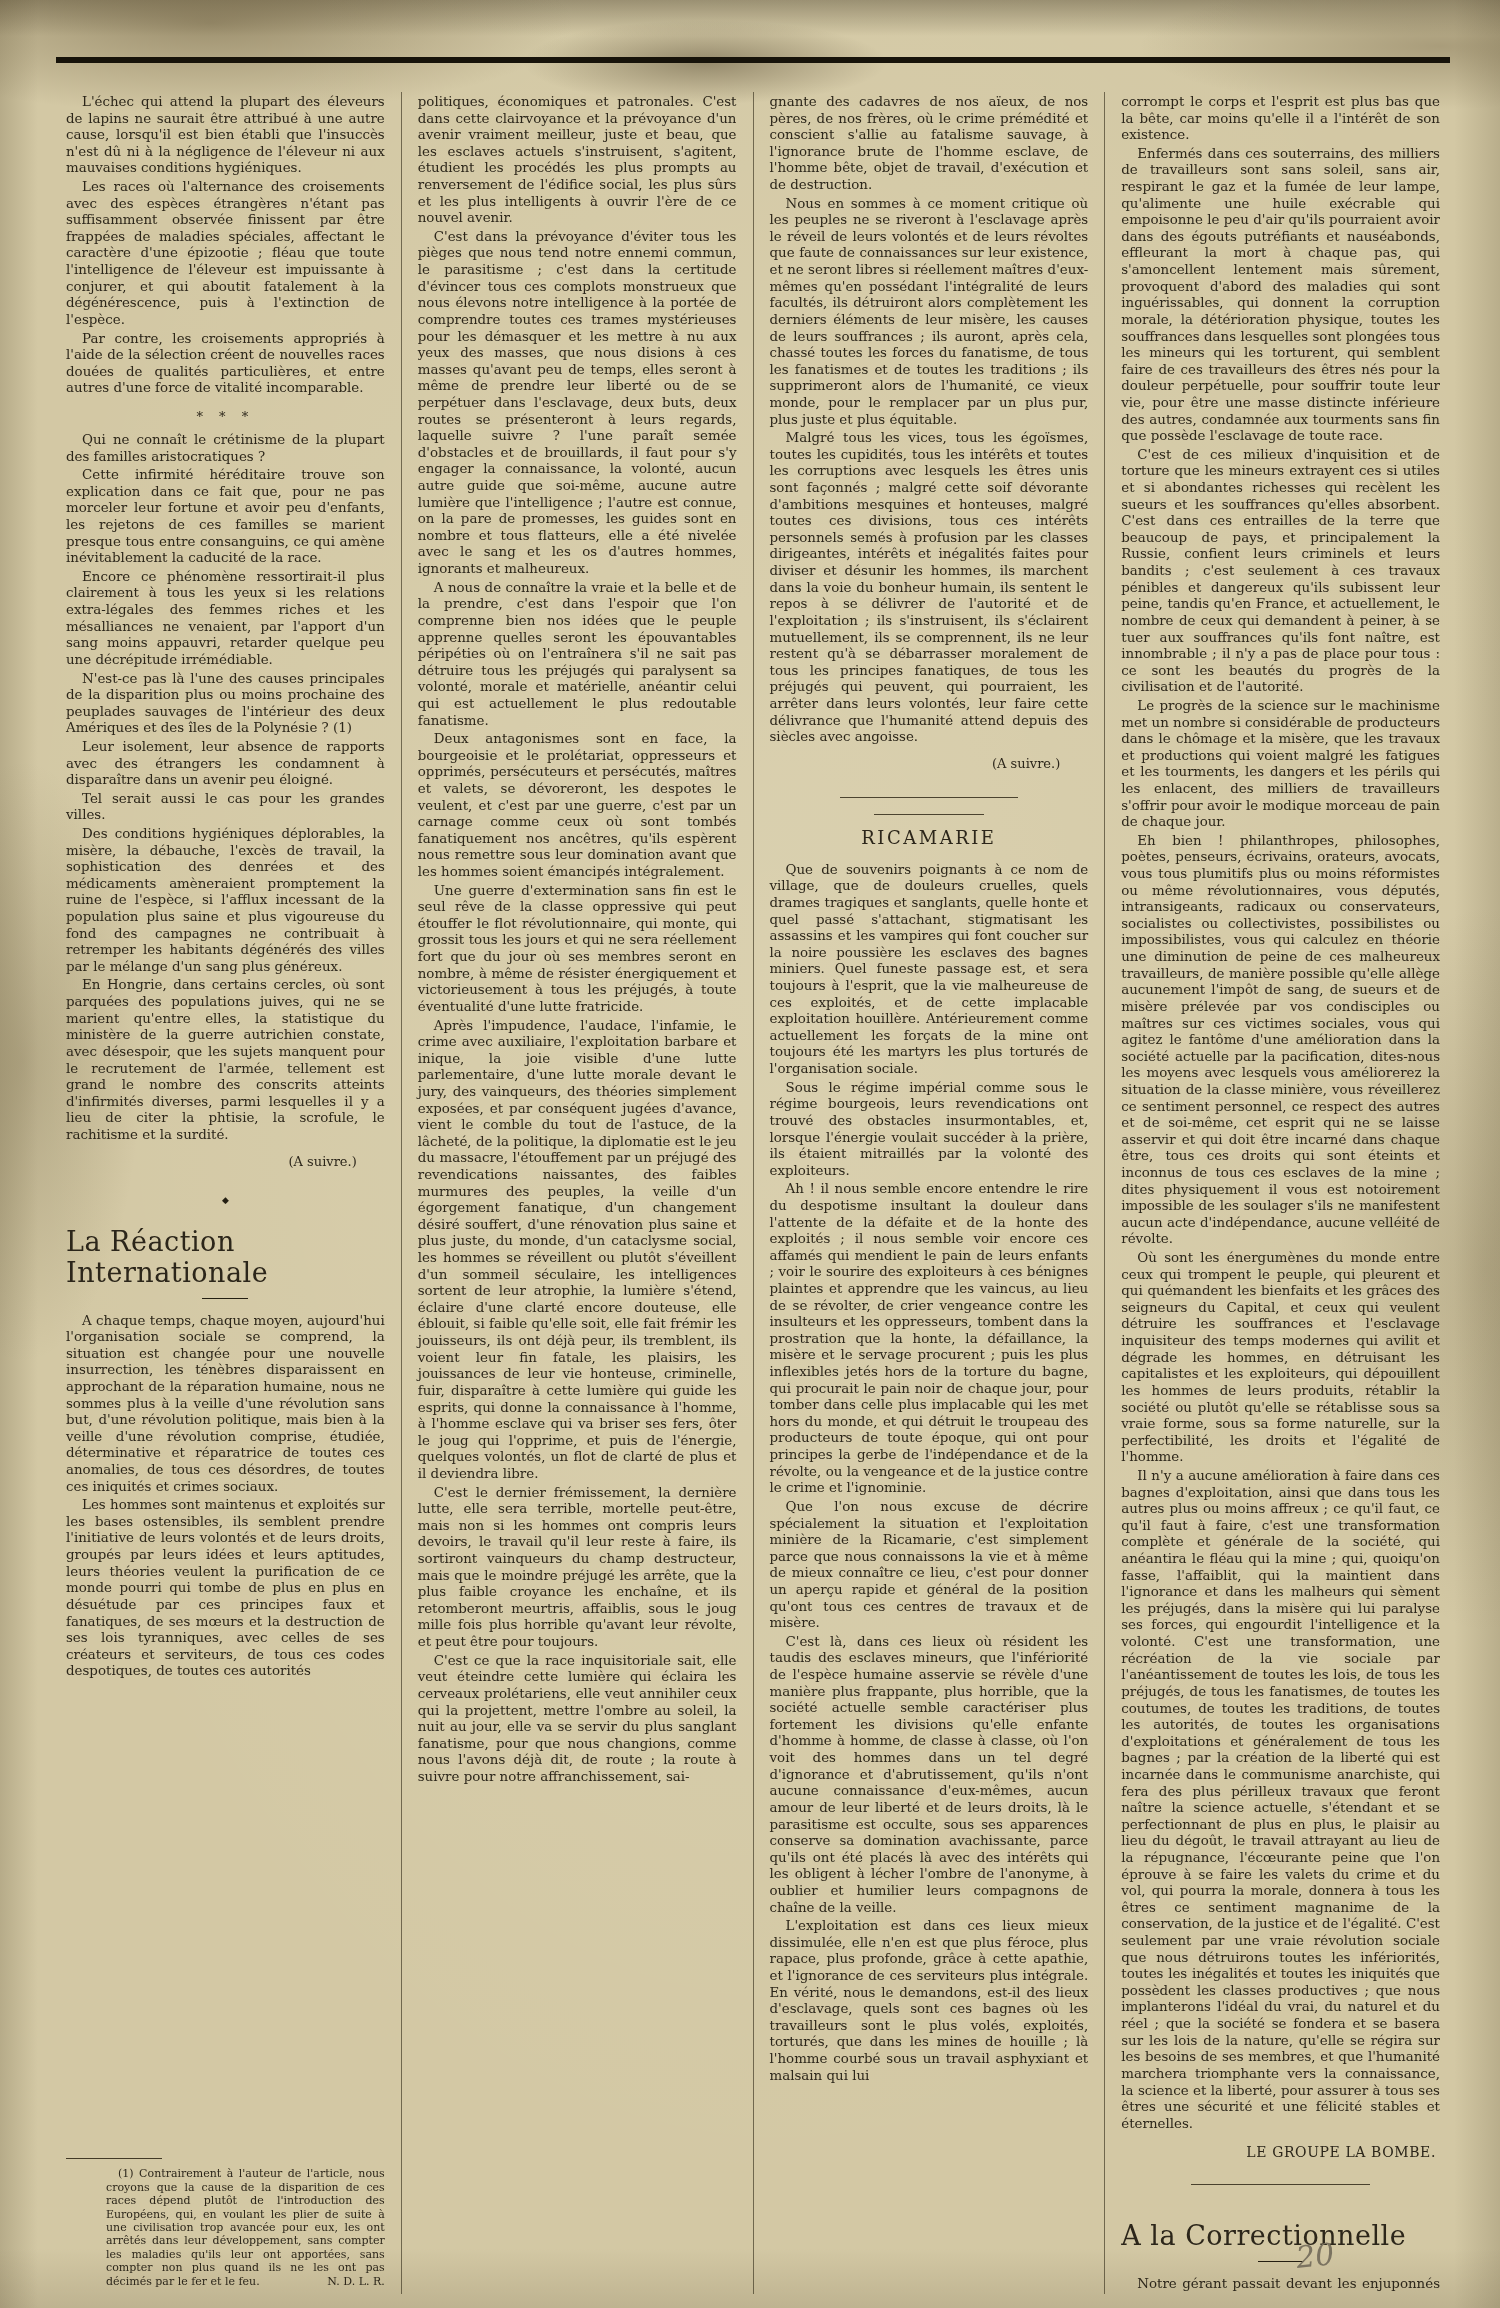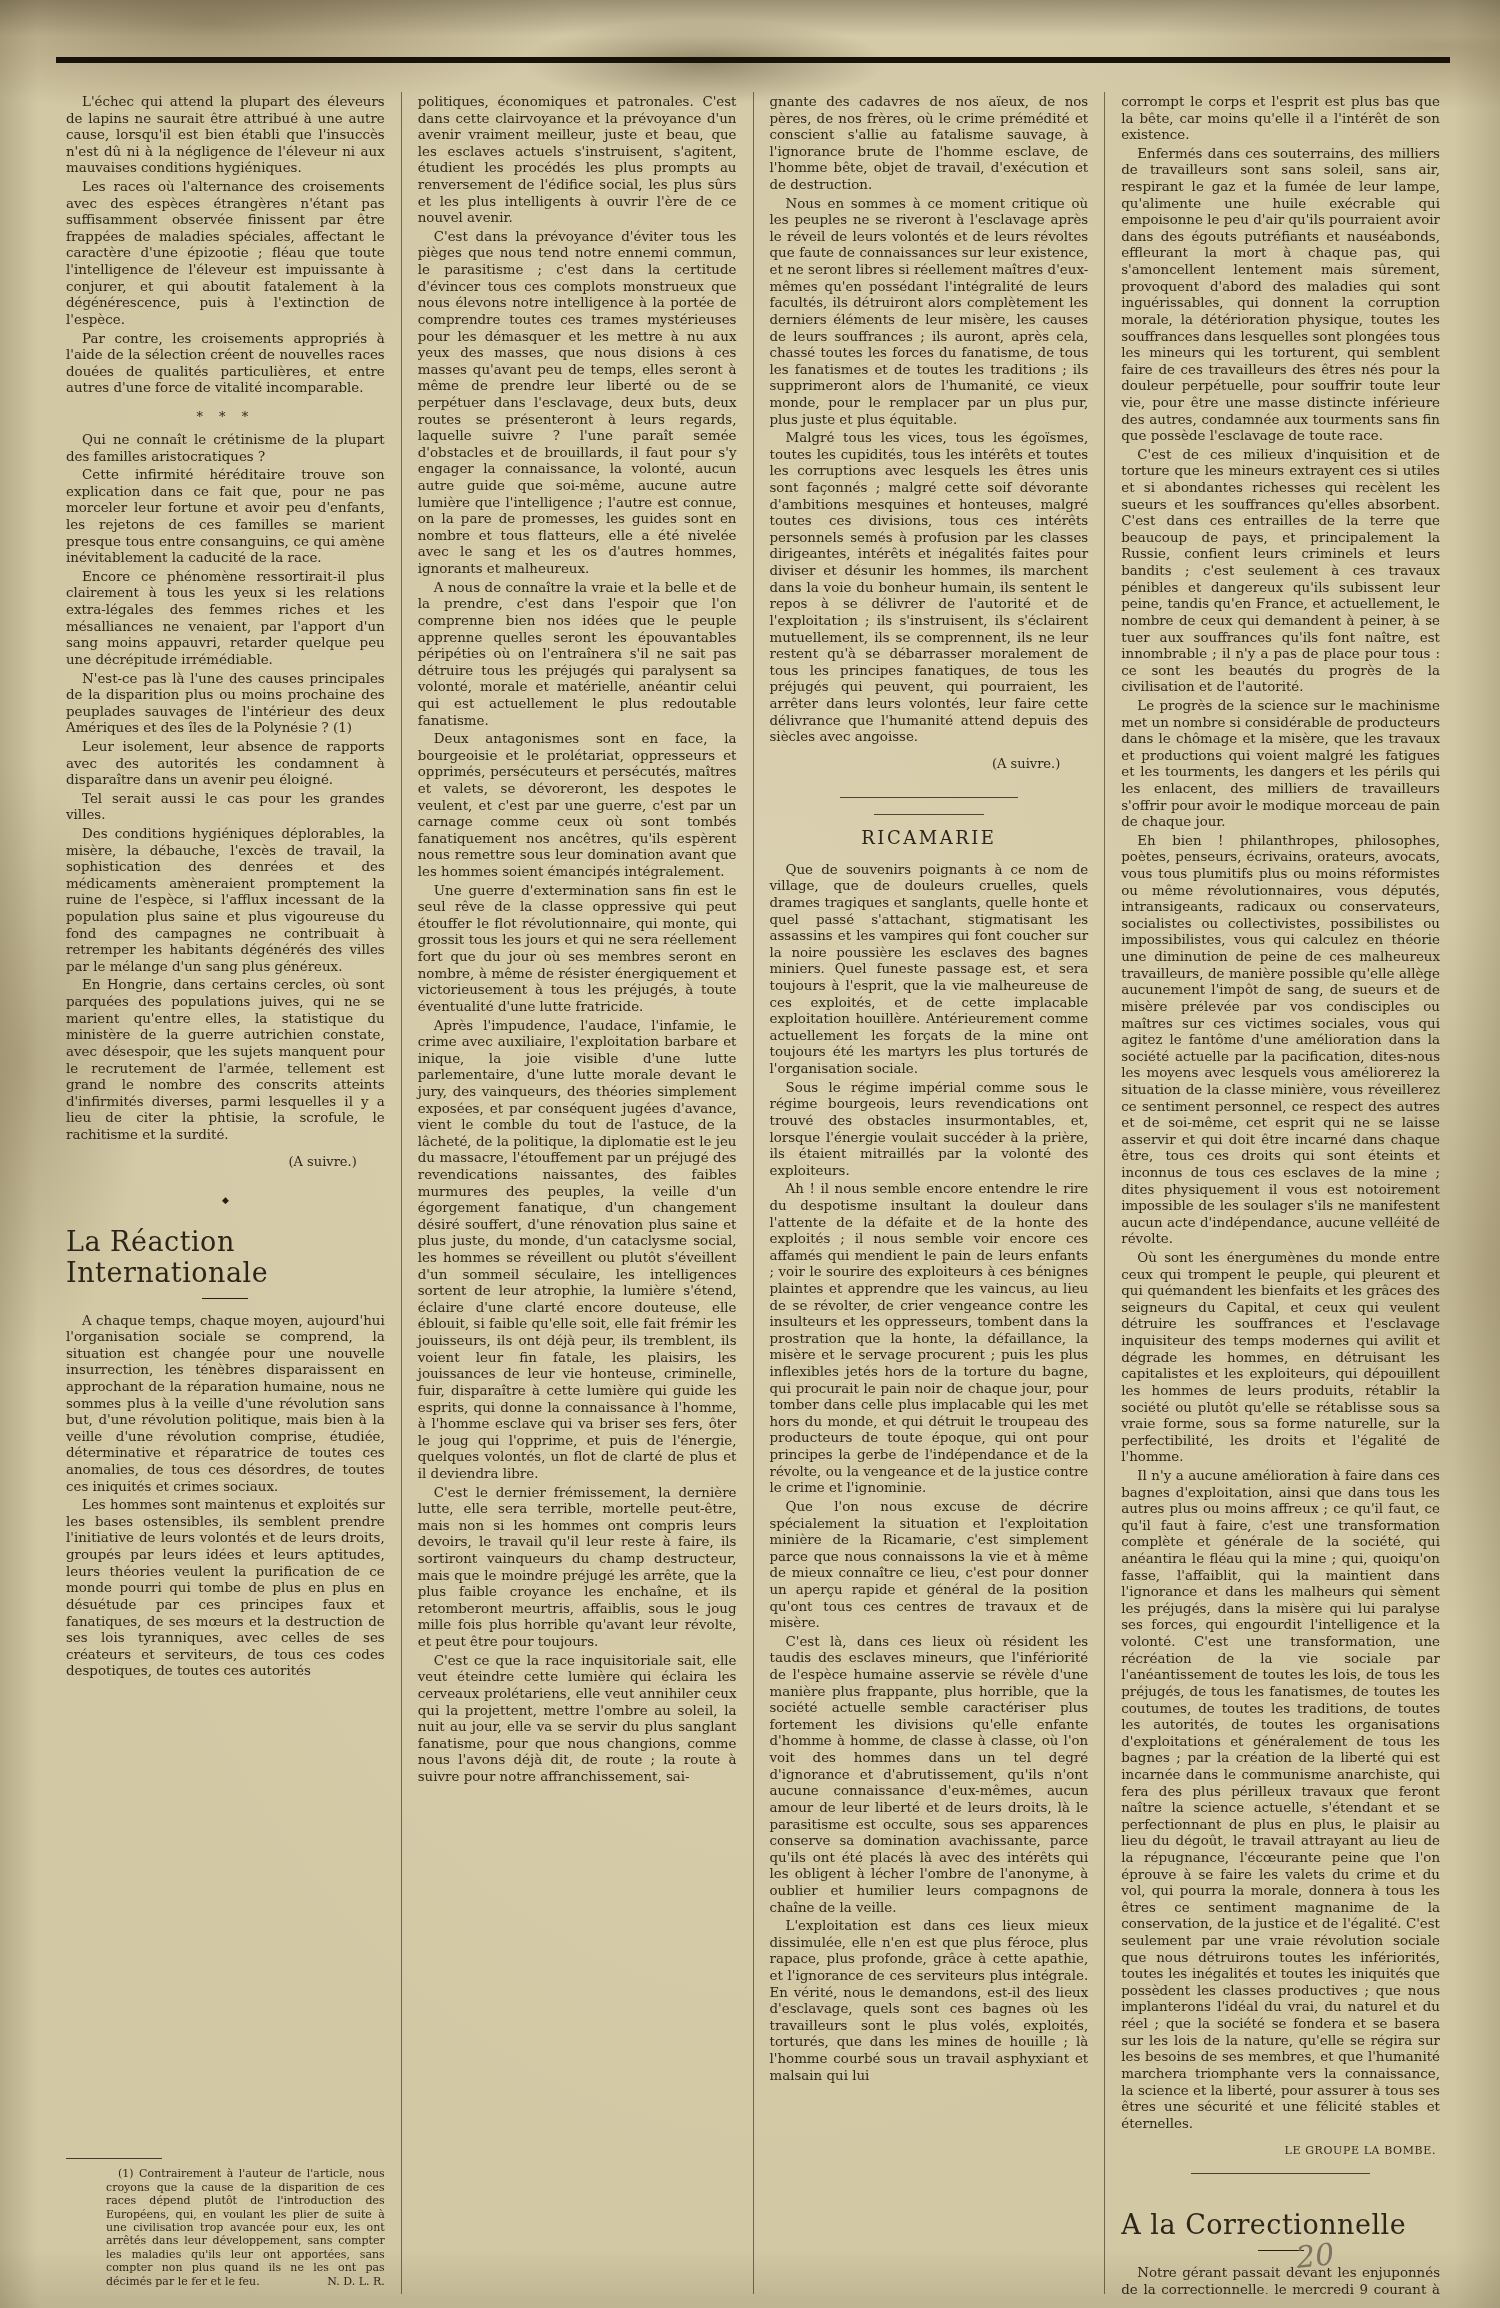--- a/index.html
+++ b/index.html
@@ -41,21 +41,21 @@
   .para.no-indent { text-indent: 0; }
   .asterism { text-align: center; font-size: 13px; letter-spacing: 6px; margin: 10px 0 8px; }
   .continuation { text-align: right; font-size: 13px; padding-right: 28px; margin: 8px 0 10px; }
   .ornament { text-align: center; font-size: 9px; margin: 16px 0 2px; color: #241f12; }
   .headline-main { font-size: 27px; text-align: left; letter-spacing: 0.5px; margin: 19px 0 14px; font-weight: normal; }
   .headline-main::after { content: ""; display: block; width: 46px; margin: 10px auto 0; border-top: 1.5px solid #241f12; }
   .article-rule { border-top: 1px solid rgba(40,33,16,0.8); margin: 16px 70px 16px; }
   .headline-caps { font-size: 22px; font-weight: bold; text-align: center; letter-spacing: 1.5px; margin: 4px 0 10px; }
   .subheadline { font-size: 18px; font-weight: normal; text-align: center; letter-spacing: 2.5px; margin: 0 0 14px; }
   .subheadline::before { content: ""; display: block; width: 110px; margin: 0 auto 12px; border-top: 1px solid rgba(40,33,16,0.8); }
-  .byline { text-align: right; font-size: 11px; letter-spacing: 0.6px; margin: 10px 4px 0; }
+  .byline { text-align: right; font-size: 14px; letter-spacing: 0.6px; margin: 10px 4px 8px; }
   .footnote-rule { border-top: 1px solid rgba(40,33,16,0.85); width: 96px; margin: 14px 0 8px; }
   .footnote-rule.pin { margin-top: auto; }
   .footnote { font-size: 11px; line-height: 1.22; text-align: justify; text-indent: 12px; margin-left: 40px; }
   .footnote-sig { float: right; font-size: 11px; padding-left: 8px; }
   .page-number {
     position: absolute; left: 1296px; top: 2238px;
     font-size: 30px; color: #7b7360; font-style: italic;
     transform: rotate(-6deg);
   }
 </style>
@@ -67,21 +67,21 @@
 <div class="columns">
   <div class="column">
       <div class="para"><span>L'échec qui attend la plupart des éleveurs de lapins ne saurait être attribué à une autre cause, lorsqu'il est bien établi que l'insuccès n'est dû ni à la négligence de l'éleveur ni aux mauvaises conditions hygiéniques.</span></div>
       <div class="para"><span>Les races où l'alternance des croisements avec des espèces étrangères n'étant pas suffisamment observée finissent par être frappées de maladies spéciales, affectant le caractère d'une épizootie ; fléau que toute l'intelligence de l'éleveur est impuissante à conjurer, et qui aboutit fatalement à la dégénérescence, puis à l'extinction de l'espèce.</span></div>
       <div class="para"><span>Par contre, les croisements appropriés à l'aide de la sélection créent de nouvelles races douées de qualités particulières, et entre autres d'une force de vitalité incomparable.</span></div>
       <div class="asterism"><span>* * *</span></div>
       <div class="para"><span>Qui ne connaît le crétinisme de la plupart des familles aristocratiques ?</span></div>
       <div class="para"><span>Cette infirmité héréditaire trouve son explication dans ce fait que, pour ne pas morceler leur fortune et avoir peu d'enfants, les rejetons de ces familles se marient presque tous entre consanguins, ce qui amène inévitablement la caducité de la race.</span></div>
       <div class="para"><span>Encore ce phénomène ressortirait-il plus clairement à tous les yeux si les relations extra-légales des femmes riches et les mésalliances ne venaient, par l'apport d'un sang moins appauvri, retarder quelque peu une décrépitude irrémédiable.</span></div>
       <div class="para"><span>N'est-ce pas là l'une des causes principales de la disparition plus ou moins prochaine des peuplades sauvages de l'intérieur des deux Amériques et des îles de la Polynésie ? (1)</span></div>
-      <div class="para"><span>Leur isolement, leur absence de rapports avec des autorités les condamnent à disparaître dans un avenir peu éloigné.</span></div>
+      <div class="para"><span>Leur isolement, leur absence de rapports avec des étrangers les condamnent à disparaître dans un avenir peu éloigné.</span></div>
       <div class="para"><span>Tel serait aussi le cas pour les grandes villes.</span></div>
       <div class="para"><span>Des conditions hygiéniques déplorables, la misère, la débauche, l'excès de travail, la sophistication des denrées et des médicaments amèneraient promptement la ruine de l'espèce, si l'afflux incessant de la population plus saine et plus vigoureuse du fond des campagnes ne contribuait à retremper les habitants dégénérés des villes par le mélange d'un sang plus généreux.</span></div>
       <div class="para"><span>En Hongrie, dans certains cercles, où sont parquées des populations juives, qui ne se marient qu'entre elles, la statistique du ministère de la guerre autrichien constate, avec désespoir, que les sujets manquent pour le recrutement de l'armée, tellement est grand le nombre des conscrits atteints d'infirmités diverses, parmi lesquelles il y a lieu de citer la phtisie, la scrofule, le rachitisme et la surdité.</span></div>
       <div class="continuation"><span>(A suivre.)</span></div>
       <div class="ornament"><span>◆</span></div>
       <div class="headline-main"><span>La Réaction Internationale</span></div>
       <div class="para"><span>A chaque temps, chaque moyen, aujourd'hui l'organisation sociale se comprend, la situation est changée pour une nouvelle insurrection, les ténèbres disparaissent en approchant de la réparation humaine, nous ne sommes plus à la veille d'une révolution sans but, d'une révolution politique, mais bien à la veille d'une révolution comprise, étudiée, déterminative et réparatrice de toutes ces anomalies, de tous ces désordres, de toutes ces iniquités et crimes sociaux.</span></div>
       <div class="para"><span>Les hommes sont maintenus et exploités sur les bases ostensibles, ils semblent prendre l'initiative de leurs volontés et de leurs droits, groupés par leurs idées et leurs aptitudes, leurs théories veulent la purification de ce monde pourri qui tombe de plus en plus en désuétude par ces principes faux et fanatiques, de ses mœurs et la destruction de ses lois tyranniques, avec celles de ses créateurs et serviteurs, de tous ces codes despotiques, de toutes ces autorités</span></div>
       <div class="footnote-rule pin"></div>
       <div class="footnote"><span>(1) Contrairement à l'auteur de l'article, nous croyons que la cause de la disparition de ces races dépend plutôt de l'introduction des Européens, qui, en voulant les plier de suite à une civilisation trop avancée pour eux, les ont arrêtés dans leur développement, sans compter les maladies qu'ils leur ont apportées, sans compter non plus quand ils ne les ont pas décimés par le fer et le feu.</span><span class="footnote-sig">N. D. L. R.</span></div>

